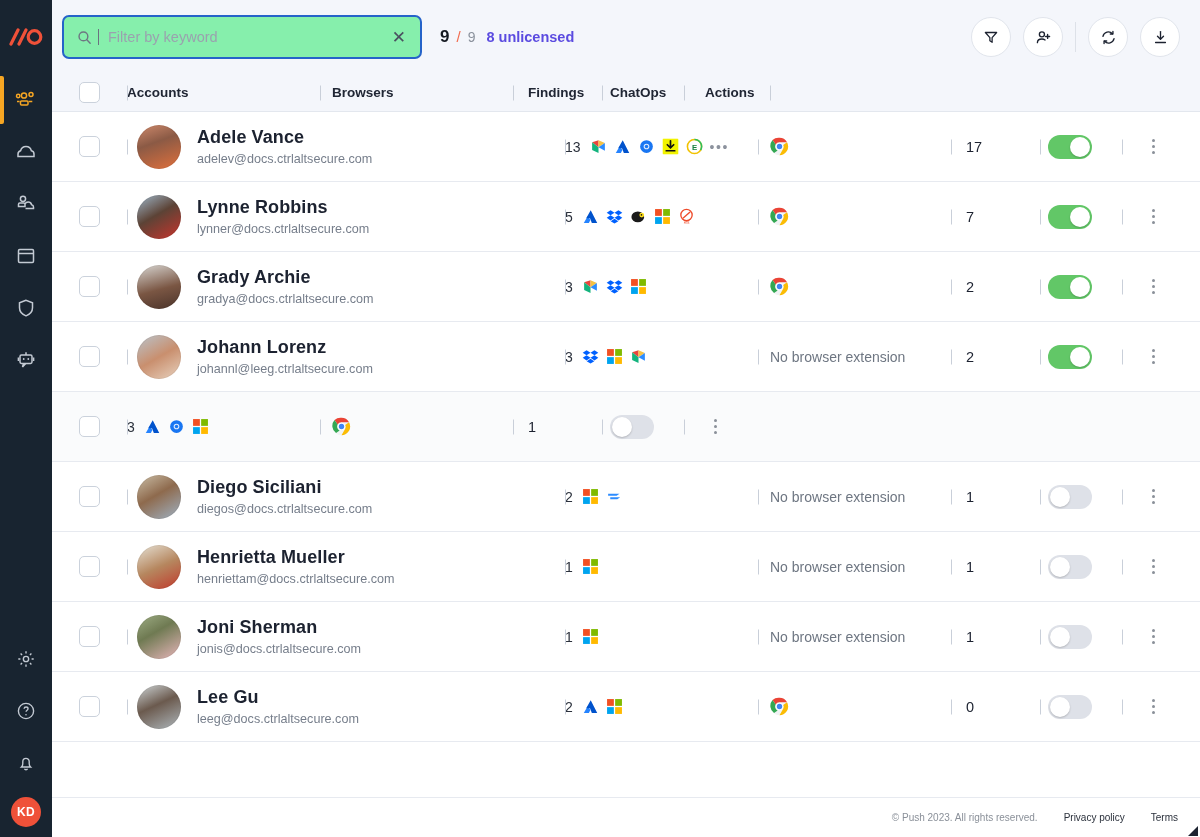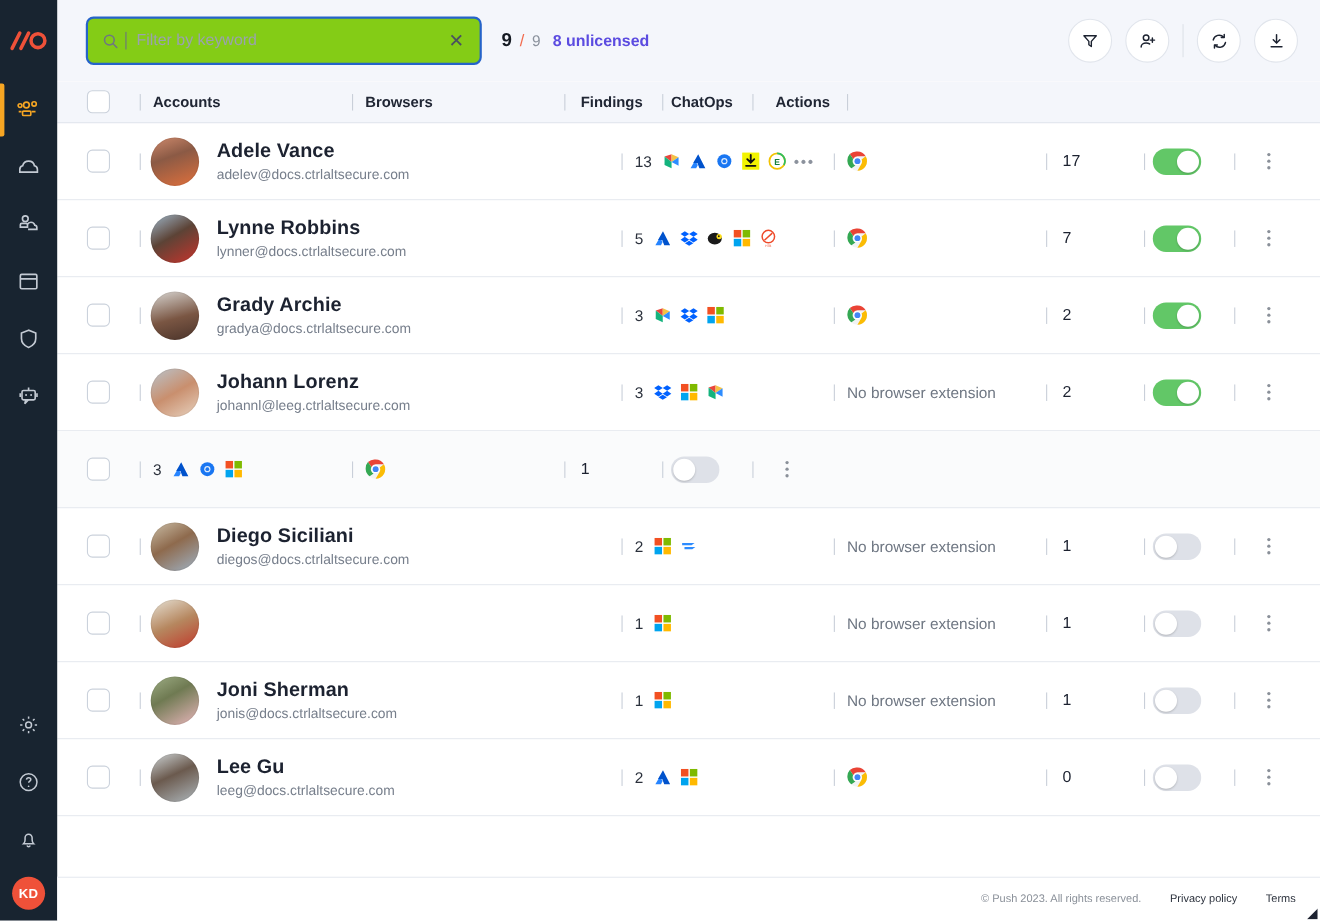--- a/index.html
+++ b/index.html
@@ -38,23 +38,23 @@
   }
 
   
   .main{ flex:1; display:flex; flex-direction:column; background:#ffffff; min-width:0;}
 
   .topbar{
     height:74px; background:#F4F6FB; display:flex; align-items:center;
     padding:0 20px 0 10px; gap:14px; flex:0 0 74px;
   }
   .searchwrap{
-    width:360px; height:44px; background:#84cc16;
+    width:360px; height:44px; background:#86efac;
     border:2px solid #2563C9; border-radius:7px;
-    display:flex; align-items:center; padding:0 12px; gap:9px;margin-left:16px;
+    display:flex; align-items:center; padding:0 12px; gap:9px;
   }
   .searchwrap .caret{ width:1px; height:16px; background:#6b7280; margin-left:-4px;}
   .search-input{
     border:0; outline:0; flex:1; font-size:14.5px; color:#2c3442;
     font-family:inherit; background:transparent;
   }
   .search-input::placeholder{ color:#9aa2ae; }
   .clear-x{ color:#4a5160; font-size:17px; line-height:1; cursor:pointer; padding:0 2px;}
   .counts{ display:flex; align-items:baseline; gap:7px; font-size:15px; margin-left:4px;}
   .counts .c-cur{ font-weight:700; font-size:17px; color:#151a22;}
@@ -77,21 +77,21 @@
   }
   .trow{
     display:flex; align-items:center; height:70px;
     border-bottom:1px solid #E7EAF0; font-size:14px;
   }
   .trow.hl{ background:#FAFBFC; }
   .trow:last-child{ border-bottom:1px solid #E7EAF0;}
 
   .c-check{ width:75px; display:flex; justify-content:center; align-items:center; flex:0 0 75px;}
   .c-emp{ flex:1 1 auto; display:flex; align-items:center; gap:16px; padding-left:10px; min-width:0; position:relative;}
-  .c-acc{ flex:0 0 193px; display:flex; align-items:center; gap:7px; position:relative; padding-left:12px;}
+  .c-acc{ flex:0 0 193px; display:flex; align-items:center; gap:7px; position:relative; }
   .c-brw{ flex:0 0 193px; display:flex; align-items:center; position:relative; padding-left:12px;}
   .c-fnd{ flex:0 0 89px; display:flex; align-items:center; position:relative; padding-left:15px;}
   .c-cho{ flex:0 0 82px; display:flex; align-items:center; position:relative; padding-left:8px;}
   .c-act{ flex:0 0 78px; display:flex; align-items:center; position:relative; padding-left:21px;}
 
   .thead .c-emp{ padding-left:0; }
   .thead .c-emp > span{ padding-left:14px;}
   .sepline::before{
     content:""; position:absolute; left:0; top:50%; transform:translateY(-50%);
     width:1px; height:15px; background:#C9CFD9;
@@ -639,20 +639,24 @@
                 <i></i>
               </div>
     </div>
           </div>
           <div class="trow">
     <div class="c-check">
       <div class="chk"></div>
     </div>
     <div class="c-emp sepline">
       <div class="avatar" style="background-image:linear-gradient(155deg,#e6e2d6 0%,#b6875f 50%,#c0392b 100%)"></div>
+      <div class="empinfo">
+        <div class="empname">Henrietta Mueller</div>
+        <div class="empmail">henriettam@docs.ctrlaltsecure.com</div>
+      </div>
     </div>
     <div class="c-acc sepline">
       <span class="acccount">1</span>
       <svg class="icn" viewBox="0 0 24 24">
       <rect x="1.5" y="1.5" width="9.6" height="9.6" fill="#F25022"></rect>
       <rect x="12.9" y="1.5" width="9.6" height="9.6" fill="#7FBA00"></rect>
       <rect x="1.5" y="12.9" width="9.6" height="9.6" fill="#00A4EF"></rect>
       <rect x="12.9" y="12.9" width="9.6" height="9.6" fill="#FFB900"></rect>
               </svg>
     </div>

